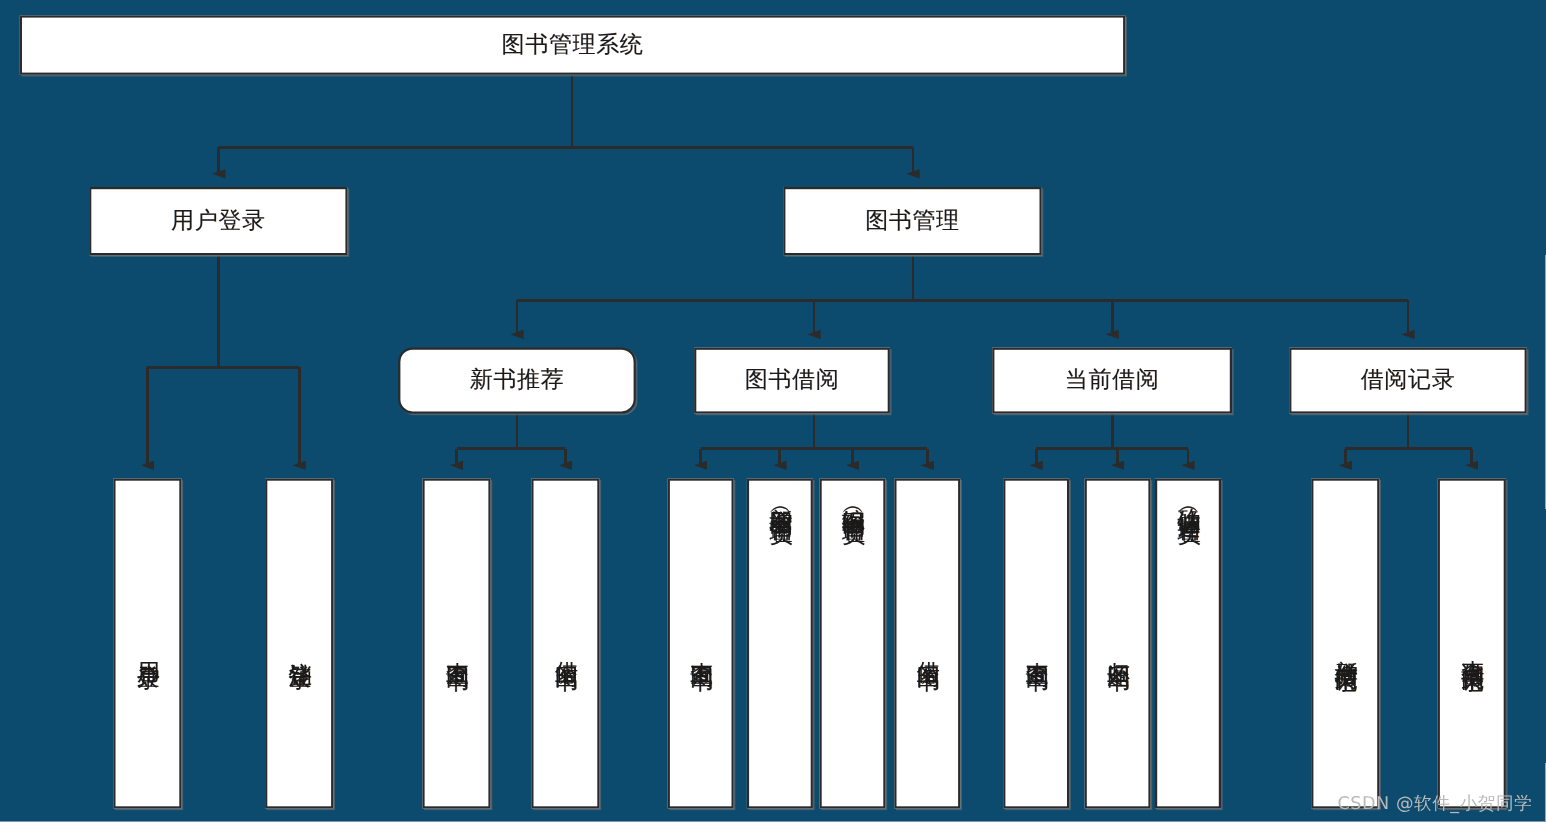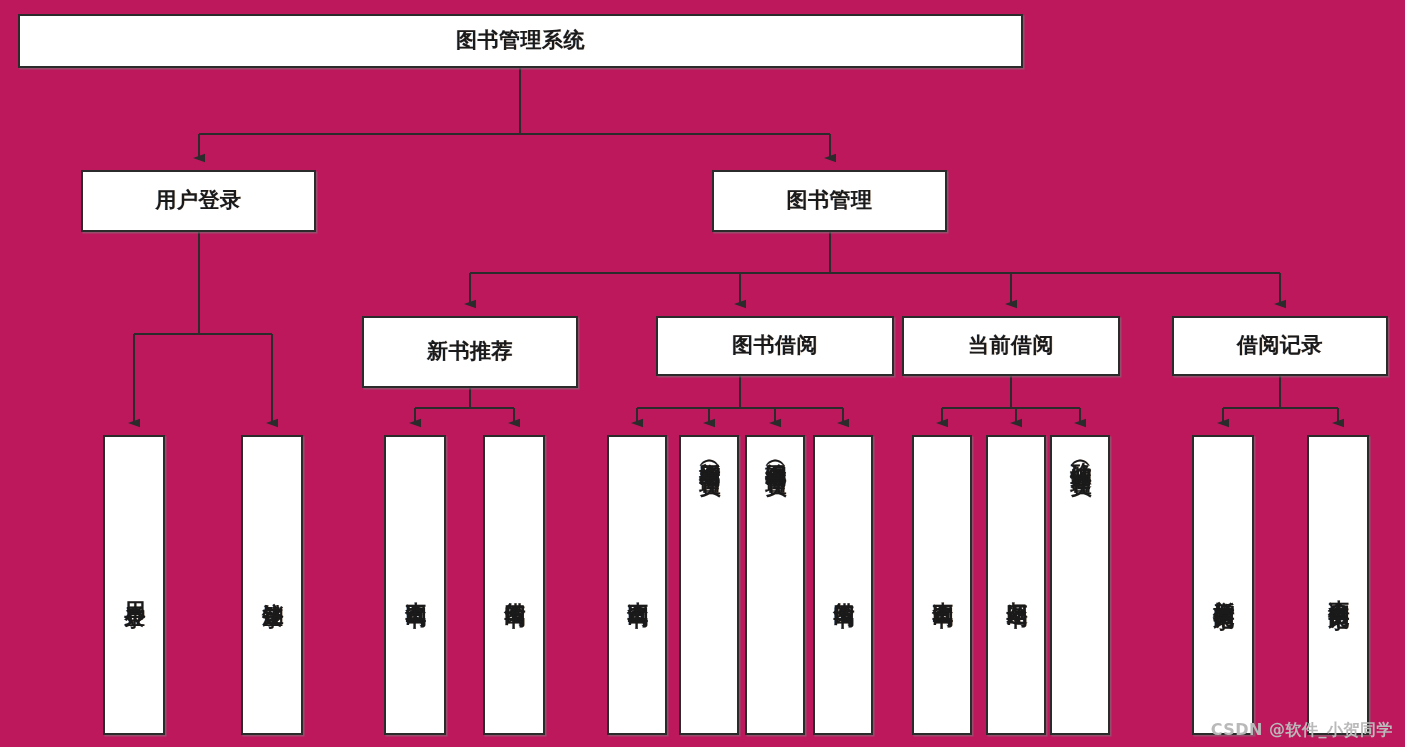--- a/index.html
+++ b/index.html
@@ -4,24 +4,23 @@
 <style>
   html, body {
     margin: 0;
     padding: 0;
     background: #ffffff;
   }
   #canvas {
     position: relative;
     width: 1405px;
     height: 747px;
-    background: #be185d;
+    background: #0c4a6e;
     font-family: "DejaVu Sans", "Liberation Sans", sans-serif;
     overflow: hidden;
-    font-weight: bold;
   }
   svg.connectors {
     position: absolute;
     left: 0;
     top: 0;
     width: 1405px;
     height: 747px;
     pointer-events: none;
   }
   .node {
@@ -129,24 +128,24 @@
     <span class="label-h">图书管理系统</span>
   </div>
 
   <div class="node" style="left:81px; top:170px; width:235px; height:62px;">
     <span class="label-h">用户登录</span>
   </div>
   <div class="node" style="left:712px; top:170px; width:235px; height:62px;">
     <span class="label-h">图书管理</span>
   </div>
 
-  <div class="node" style="left:362px; top:316px; width:216px; height:72px;">
+  <div class="node" style="left:362px; top:316px; width:216px; height:60px;border-radius:13px;">
     <span class="label-h">新书推荐</span>
   </div>
-  <div class="node" style="left:656px; top:316px; width:238px; height:60px;">
+  <div class="node" style="left:631px; top:316px; width:178px; height:60px;">
     <span class="label-h">图书借阅</span>
   </div>
   <div class="node" style="left:1172px; top:316px; width:216px; height:60px;">
     <span class="label-h">借阅记录</span>
   </div>
   <div class="node" style="left:902px; top:316px; width:218px; height:60px;">
     <span class="label-h">当前借阅</span>
   </div>
 
   <div class="node leaf centered" style="left:103px; top:435px; width:62px; height:300px;">

